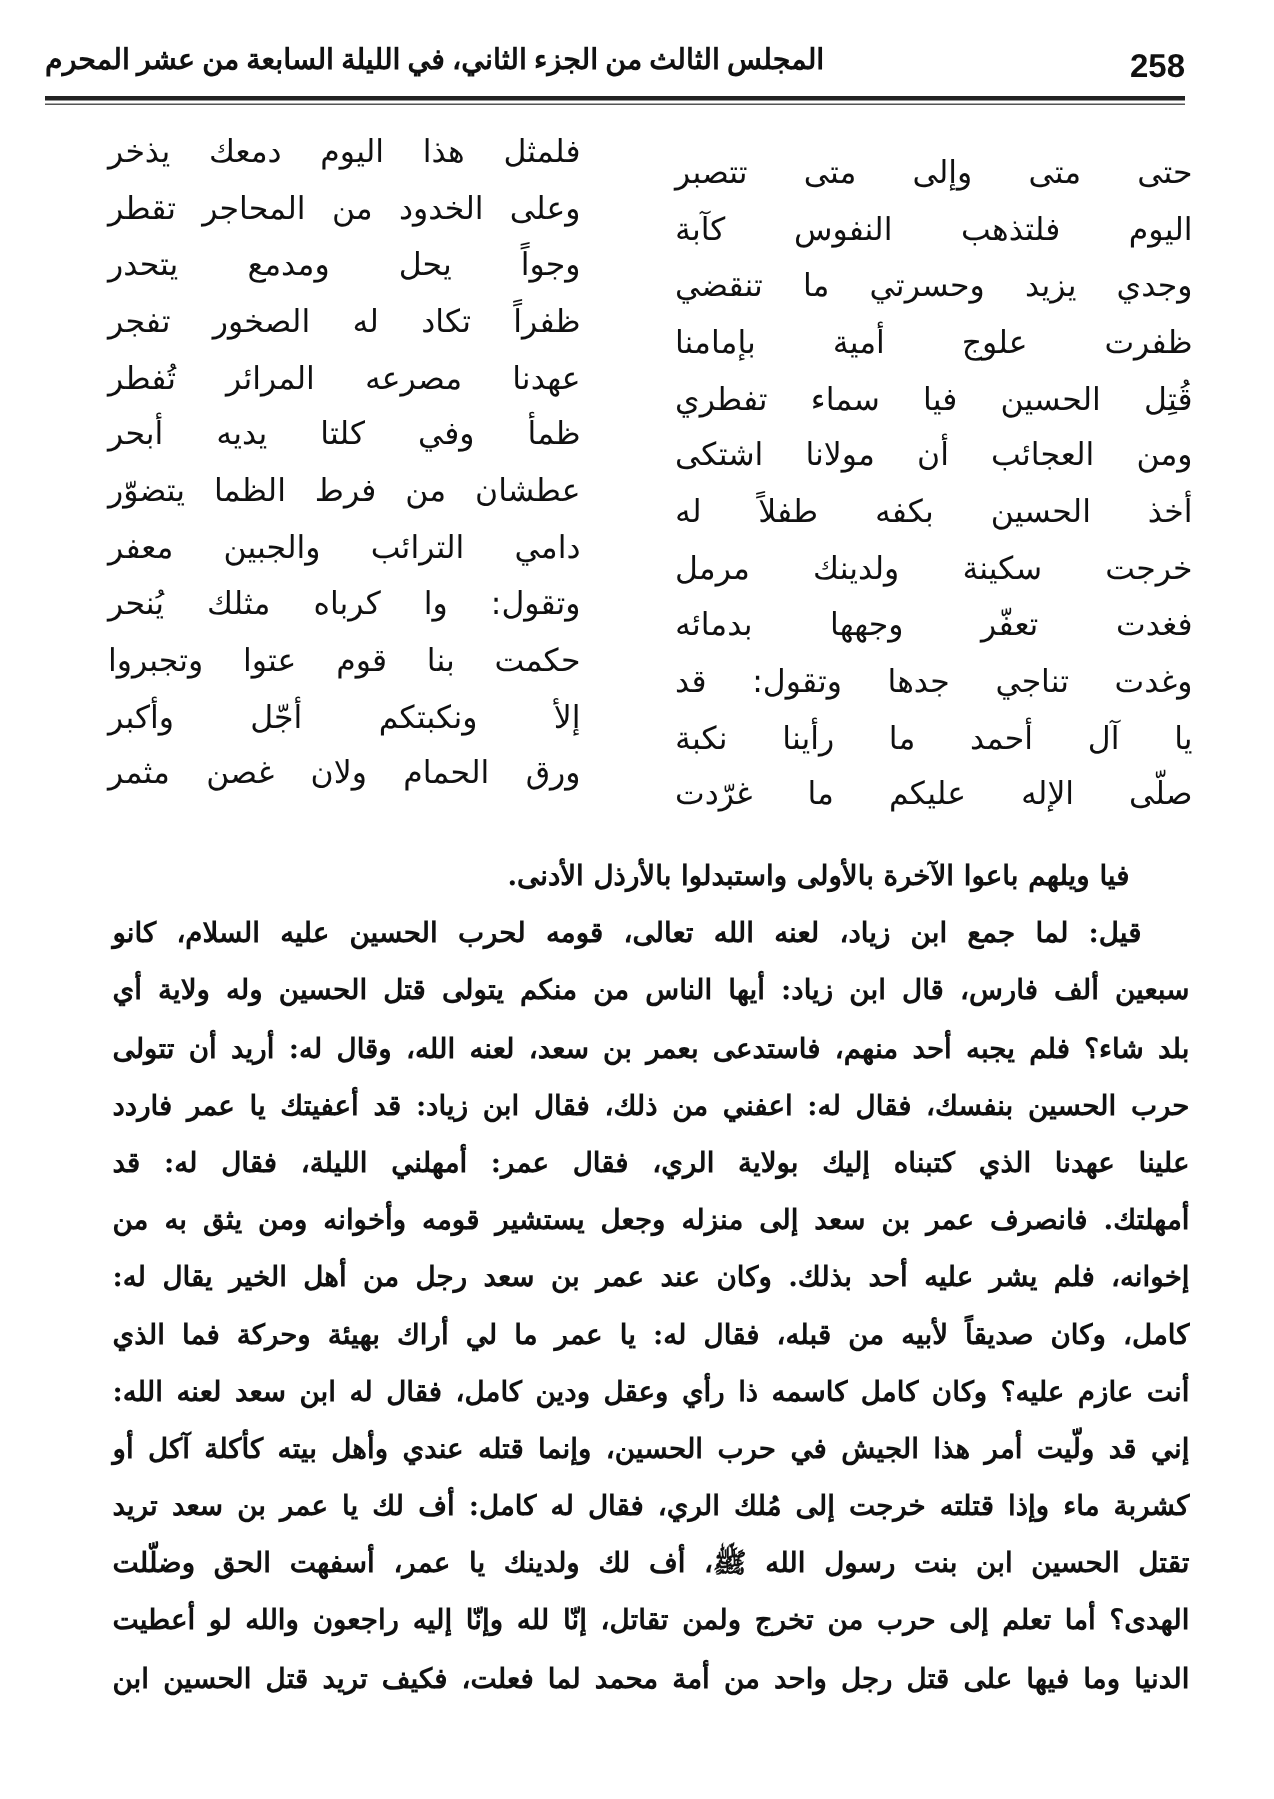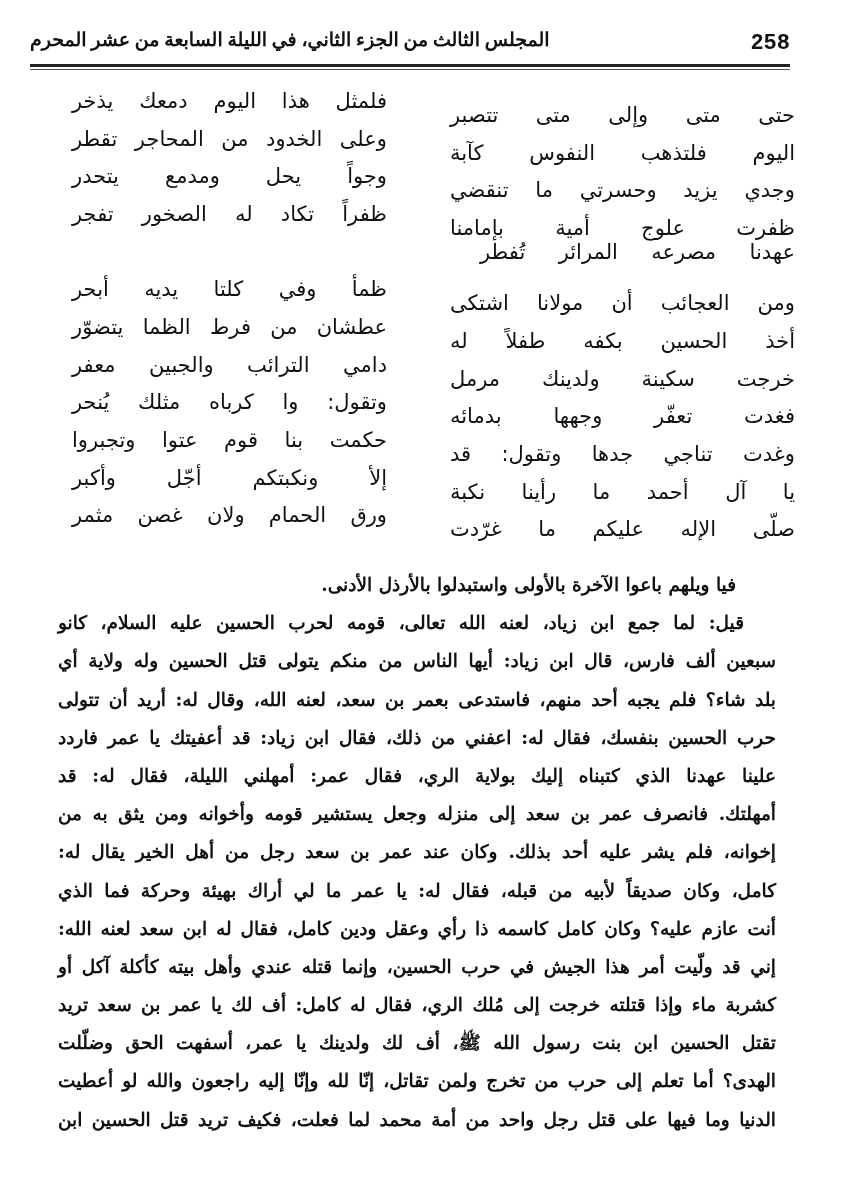--- a/index.html
+++ b/index.html
@@ -27,21 +27,21 @@
       left: 30px;
       top: 28px;
       width: 760px;
       height: 40px;
       direction: rtl;
     }
     .header-page-number {
       position: absolute;
       right: 0;
       top: 3px;
-      font-family: Liberation Mono, monospace;
+      font-family: Liberation Sans, sans-serif;
       font-weight: bold;
       font-size: 22px;
       direction: ltr;
     }
     .header-title {
       position: absolute;
       left: 0;
       top: 0;
       font-family: Liberation Serif, serif;
       font-weight: bold;
@@ -88,21 +88,21 @@
     .hemistich.first {
       width: 345px;
       margin-top: 28px;
     }
     .hemistich.second {
       width: 315px;
       margin-left: 12px;
     }
     .prose {
       position: absolute;
-      left: 58px;
+      left: 75px;
       top: 566px;
       width: 718px;
       direction: rtl;
       font-family: "DejaVu Serif", serif;
       font-weight: bold;
       font-size: 18.5px;
       line-height: 38.2px;
     }
     .prose-line {
       white-space: nowrap;
@@ -142,20 +142,21 @@
     </div>
     <div class="verse">
       <span class="hemistich first">وجدي يزيد وحسرتي ما تنقضي</span>
       <span class="hemistich second">وجواً يحل ومدمع يتحدر</span>
     </div>
     <div class="verse">
       <span class="hemistich first">ظفرت علوج أمية بإمامنا</span>
       <span class="hemistich second">ظفراً تكاد له الصخور تفجر</span>
     </div>
     <div class="verse">
+      <span class="hemistich first">قُتِل الحسين فيا سماء تفطري</span>
       <span class="hemistich second">عهدنا مصرعه المرائر تُفطر</span>
     </div>
     <div class="verse">
       <span class="hemistich first">ومن العجائب أن مولانا اشتكى</span>
       <span class="hemistich second">ظمأ وفي كلتا يديه أبحر</span>
     </div>
     <div class="verse">
       <span class="hemistich first">أخذ الحسين بكفه طفلاً له</span>
       <span class="hemistich second">عطشان من فرط الظما يتضوّر</span>
     </div>

